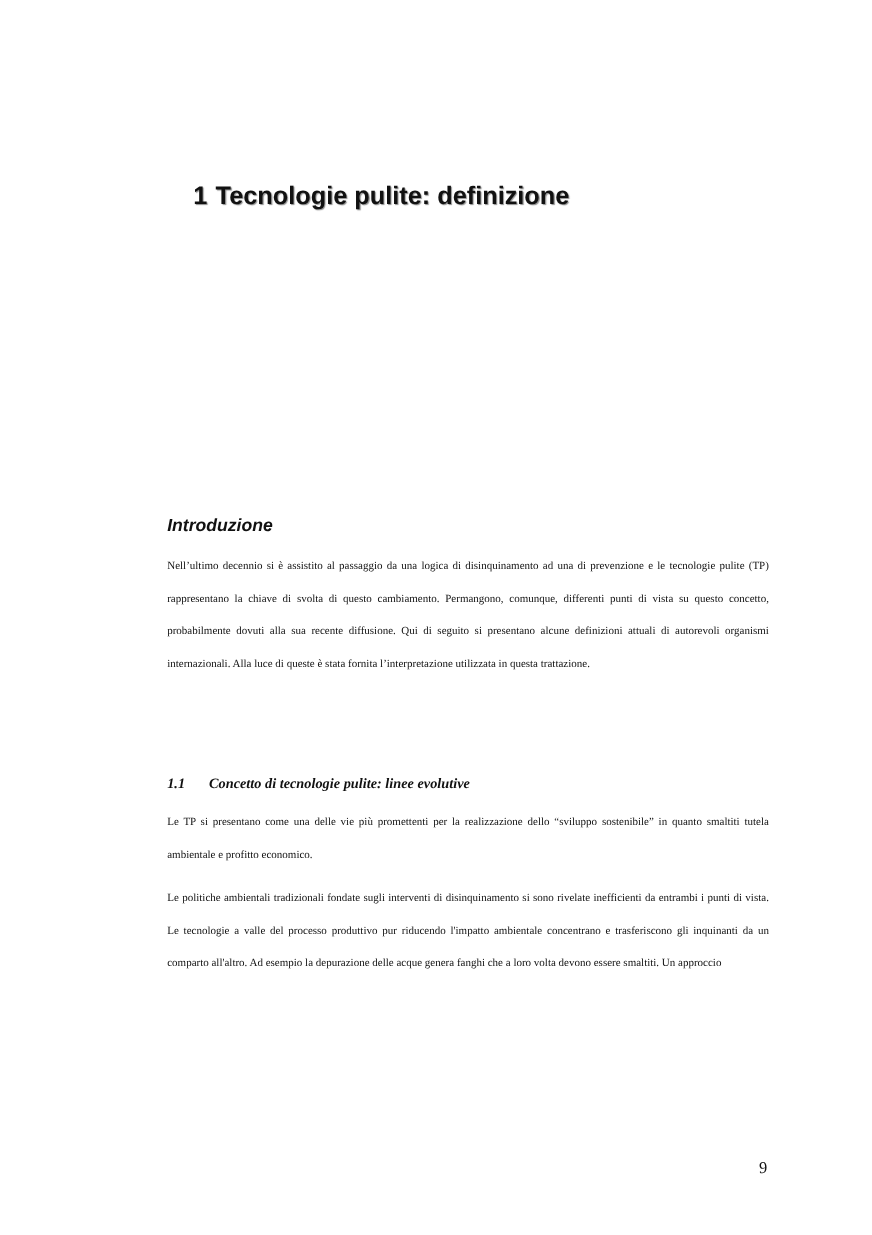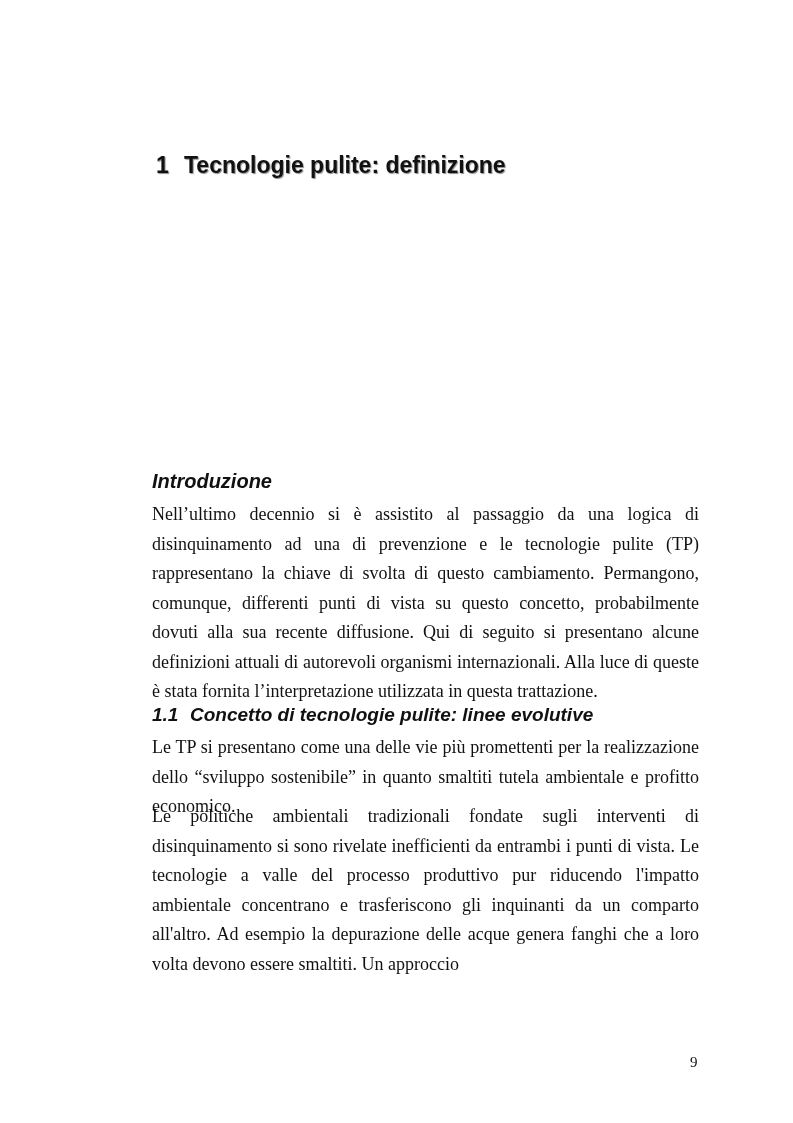--- a/index.html
+++ b/index.html
@@ -5,45 +5,45 @@
   html, body { margin: 0; padding: 0; background: #ffffff; }
   body { width: 793px; height: 1123px; position: relative; overflow: hidden; color: #111; }
   .chapter-title {
     position: absolute; left: 152px; top: 148px;
     font-family: "Liberation Sans", sans-serif; font-weight: bold; font-size: 23px;
     color: #111; text-shadow: 1px 1px 1px rgba(0,0,0,0.45); white-space: nowrap;
   }
   .chapter-title .num { display: inline-block; width: 28px; }
   .intro-heading {
     position: absolute; left: 152px; top: 470px;
-    font-family: "Liberation Sans", sans-serif; font-weight: bold; font-style: italic; font-size: 20px;
+    font-family: "Liberation Sans", sans-serif; font-weight: bold; font-style: italic; font-size: 16px;
   }
   .section-heading {
     position: absolute; left: 152px; top: 704px;
-    font-family: Liberation Sans, sans-serif; font-weight: bold; font-style: italic; font-size: 19px;
+    font-family: Liberation Serif, serif; font-weight: bold; font-style: italic; font-size: 13px;
     white-space: nowrap;
   }
   .section-heading .num { display: inline-block; width: 38px; }
   .para {
     position: absolute; left: 152px; width: 547px; margin: 0;
-    font-family: "Liberation Serif", serif; font-size: 18px; line-height: 29.5px;
+    font-family: "Liberation Serif", serif; font-size: 10px; line-height: 29.5px;
     text-align: justify;
   }
   .p1 { top: 500px; }
   .p2 { top: 733px; }
   .p3 { top: 802px; }
   .page-number {
     position: absolute; left: 690px; top: 1054px;
     font-family: "Liberation Serif", serif; font-size: 15px;
   }
 </style>
 </head>
 <body>
 
-<h1 class="chapter-title" style="margin:4px;">
+<h1 class="chapter-title" style="margin:16px;text-align:center;">
   <span class="num">1</span><span>Tecnologie pulite: definizione</span>
 </h1>
 
 <h3 class="intro-heading" style="margin:0;">Introduzione</h3>
 
 <p class="para p1">Nell’ultimo decennio si è assistito al passaggio da una logica di disinquinamento ad una di prevenzione e le tecnologie pulite (TP) rappresentano la chiave di svolta di questo cambiamento. Permangono, comunque, differenti punti di vista su questo concetto, probabilmente dovuti alla sua recente diffusione. Qui di seguito si presentano alcune definizioni attuali di autorevoli organismi internazionali. Alla luce di queste è stata fornita l’interpretazione utilizzata in questa trattazione.</p>
 
 <h2 class="section-heading" style="margin:0;">
   <span class="num">1.1</span><span>Concetto di tecnologie pulite: linee evolutive</span>
 </h2>

